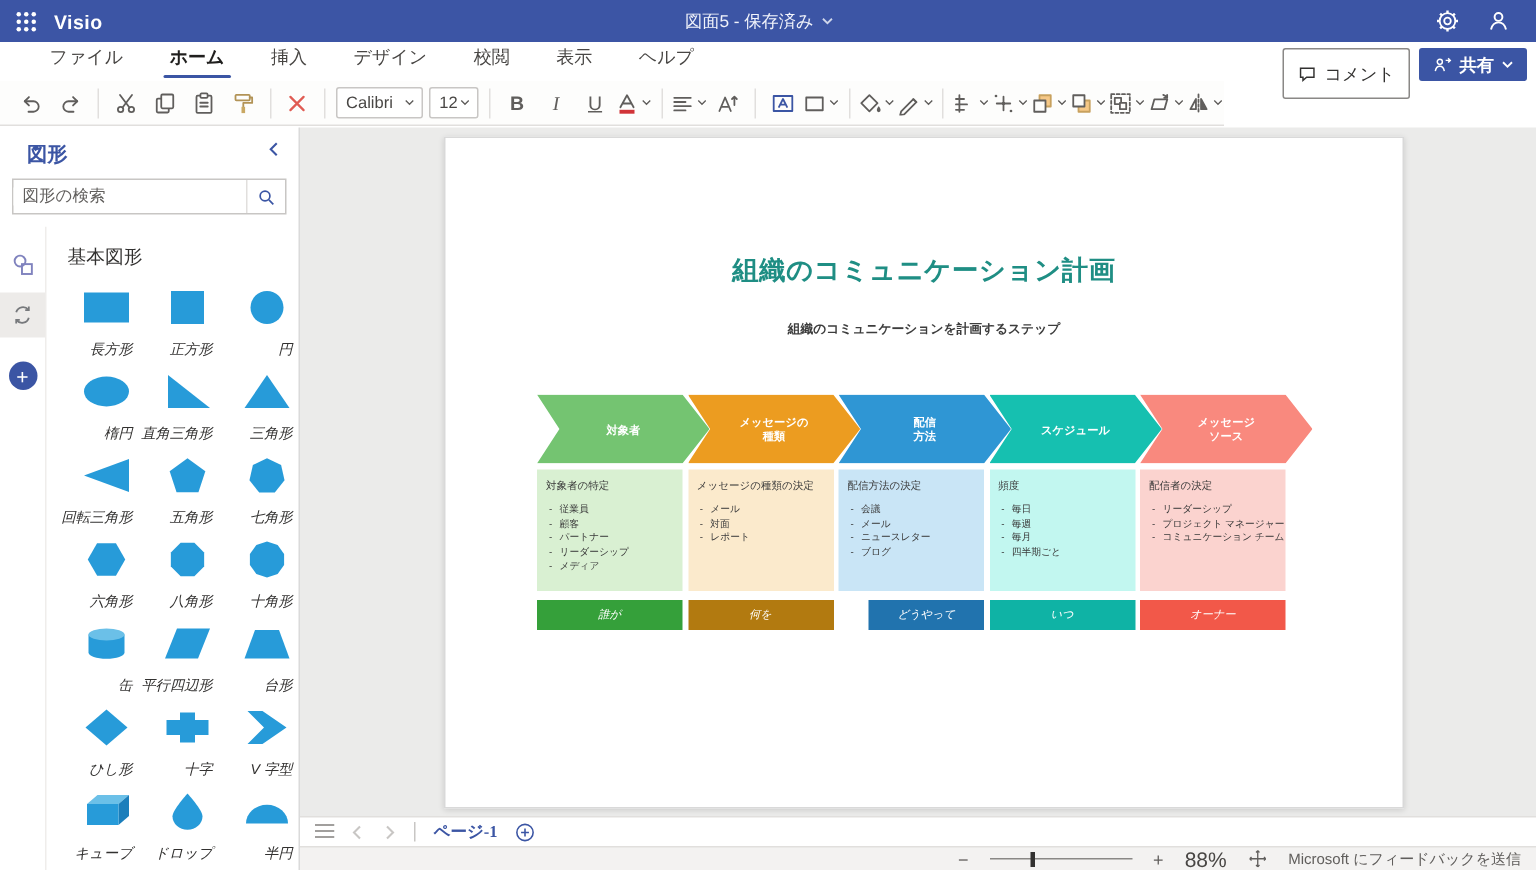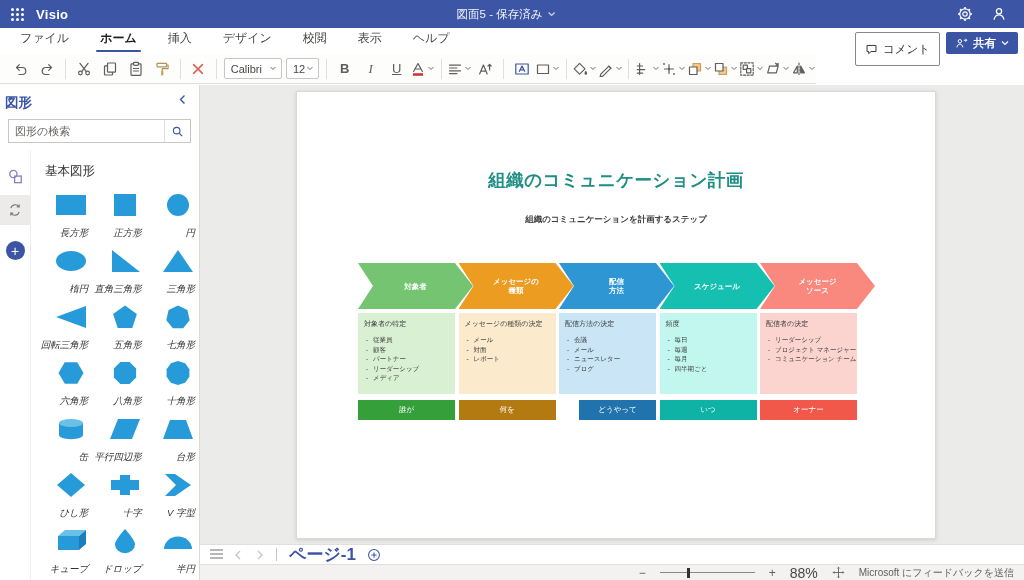--- a/index.html
+++ b/index.html
@@ -12,21 +12,21 @@
     display:flex;align-items:center;color:#fff;z-index:20;}
   .waffle{width:34px;height:28px;display:flex;align-items:center;justify-content:center;}
   .brand{font-size:13px;font-weight:700;letter-spacing:.3px;margin-left:2px;}
   .doc-title{position:absolute;left:50%;transform:translateX(-56%);display:flex;align-items:center;
     gap:5px;font-size:11.5px;color:#f2f4fb;cursor:pointer;}
   .top-icons{margin-left:auto;display:flex;align-items:center;gap:4px;padding-right:10px;}
   .top-icon-btn{width:30px;height:28px;display:flex;align-items:center;justify-content:center;}
 
   
   .menubar{position:absolute;left:0;top:28px;width:1024px;height:24px;background:#fff;
-    display:flex;align-items:flex-end;padding-left:18px;z-index:15;}
+    display:flex;align-items:flex-end;padding-left:31px;z-index:15;}
   .menu-tab{font-size:12px;color:#484644;padding:3px 2px 5px;margin-right:27px;position:relative;}
   .menu-tab.active{color:#201f1e;font-weight:700;}
   .menu-tab.active::after{content:"";position:absolute;left:-2px;right:-2px;bottom:0;height:2.5px;
     background:#3B55A4;border-radius:2px;}
   .top-right-buttons{position:absolute;top:32px;right:6px;display:flex;gap:6px;z-index:30;}
   .btn-comment{height:22px;border:1px solid #8A8886;border-radius:2px;background:#fff;
     display:flex;align-items:center;gap:5px;padding:16px 9px;font-size:11.5px;color:#323130;}
   .btn-share{height:22px;border-radius:2px;background:#3B55A4;display:flex;align-items:center;
     gap:5px;padding:0 9px;font-size:11.5px;color:#fff;font-weight:600;}
 
@@ -37,21 +37,21 @@
     border-radius:2px;color:#605E5C;margin:0 1px;}
   .tb-chev{margin-left:1px;display:flex;}
   .tb-divider{width:1px;height:20px;background:#E1DFDD;margin:0 5px;}
   .tb-select{height:21px;border:1px solid #C8C6C4;border-radius:2px;background:#fff;color:#484644;
     display:flex;align-items:center;font-size:11px;padding:0 4px 0 6px;margin:0 2px;justify-content:space-between;}
   .tb-text{font-size:13px;color:#605E5C;}
 
   
   .shapes-panel{position:absolute;left:0;top:85px;width:200px;height:495px;background:#fff;
     border-right:1px solid #DADADA;z-index:5;display:flex;flex-direction:column;}
-  .panel-head{display:flex;align-items:flex-start;justify-content:space-between;padding:9px 12px 7px 5px;}
+  .panel-head{display:flex;align-items:flex-start;justify-content:space-between;padding:9px 12px 7px 18px;}
   .panel-title{font-size:13.5px;color:#3B55A4;font-weight:600;}
   .search-row{margin:0 8px 8px;border:1px solid #C8C6C4;height:24px;display:flex;align-items:center;background:#fff;}
   .search-input{flex:1;border:none;outline:none;font-size:11px;padding:0 6px;color:#323130;min-width:0;
     font-family:inherit;}
   .search-input::placeholder{color:#605E5C;}
   .search-btn{width:26px;height:22px;border-left:1px solid #E1DFDD;display:flex;align-items:center;justify-content:center;}
   .panel-body{flex:1;display:flex;overflow:hidden;}
   .rail{width:30px;display:flex;flex-direction:column;align-items:center;padding-top:10px;gap:4px;}
   .rail-btn{width:30px;height:30px;display:flex;align-items:center;justify-content:center;}
   .rail-btn.active{background:#EDEBE9;}
@@ -77,28 +77,28 @@
     justify-content:center;clip-path:polygon(0 0,84.3% 0,100% 50%,84.3% 100%,0 100%,13% 50%);}
   .chev-label{color:#fff;font-size:7.5px;line-height:9px;text-align:center;font-weight:600;}
   .dg-cols{position:absolute;left:61px;top:221px;display:flex;gap:3.5px;}
   .dg-col{width:97px;display:flex;flex-direction:column;}
   .col-body{height:81px;padding:6px 5px 0 6px;overflow:hidden;}
   .col-heading{font-size:7px;color:#3a3a3a;margin-bottom:6px;}
   .col-item{display:flex;font-size:6.5px;line-height:9.5px;color:#3a3a3a;}
   .col-item .dash{width:9px;flex:none;padding-left:2px;}
   .col-item .txt{white-space:nowrap;}
   .col-gap{height:6px;}
-  .col-footer{height:20px;display:flex;align-items:center;justify-content:center;color:#fff;font-size:7.5px;}
+  .col-footer{height:20px;display:flex;align-items:center;justify-content:center;color:#fff;font-size:7.5px;font-style:italic;}
 
   
   .pagebar{position:absolute;left:200px;top:544px;width:824px;height:20px;background:#fff;
     border-top:1px solid #E1DFDD;display:flex;align-items:center;padding-left:6px;gap:2px;z-index:6;}
   .pb-btn{width:20px;height:18px;display:flex;align-items:center;justify-content:center;}
   .pb-sep{width:1px;height:13px;background:#C8C6C4;margin:0 4px;}
-  .page-tab{font-size:17px;color:#3B55A4;font-weight:700;padding:0 6px;}
+  .page-tab{font-size:11px;color:#3B55A4;font-weight:700;padding:0 6px;font-family:Liberation Serif, serif;}
   .statusbar{position:absolute;left:200px;top:564px;width:824px;height:16px;background:#F3F2F1;
     border-top:1px solid #E1DFDD;display:flex;align-items:center;justify-content:flex-end;
     padding-right:10px;gap:14px;z-index:6;}
   .zoom-minus,.zoom-plus{font-size:12px;color:#605E5C;line-height:1;}
   .zoom-slider{width:95px;height:12px;position:relative;display:flex;align-items:center;}
   .zoom-track{width:100%;height:1.5px;background:#8A8886;}
   .zoom-thumb{position:absolute;left:27px;top:1px;width:3.5px;height:10px;background:#323130;}
   .zoom-level{font-size:14px;color:#484644;}
   .feedback{font-size:10px;color:#605E5C;}
 </style>

